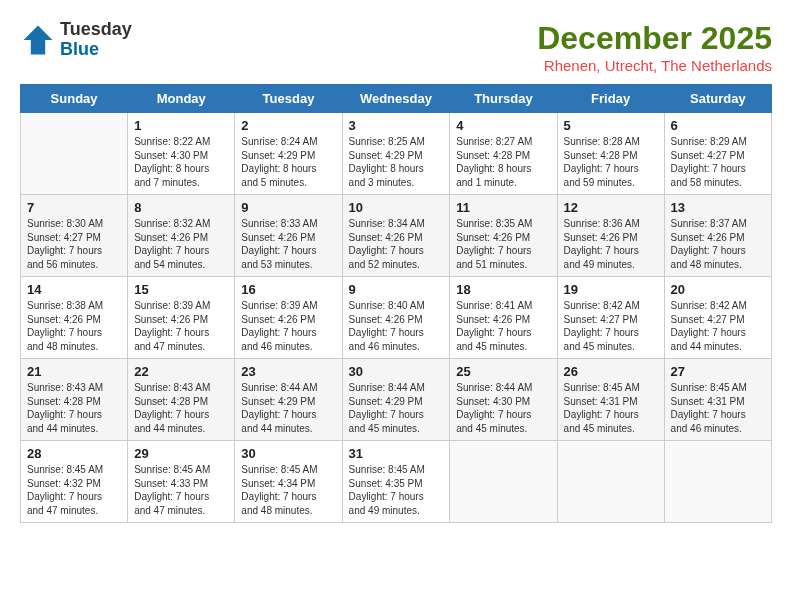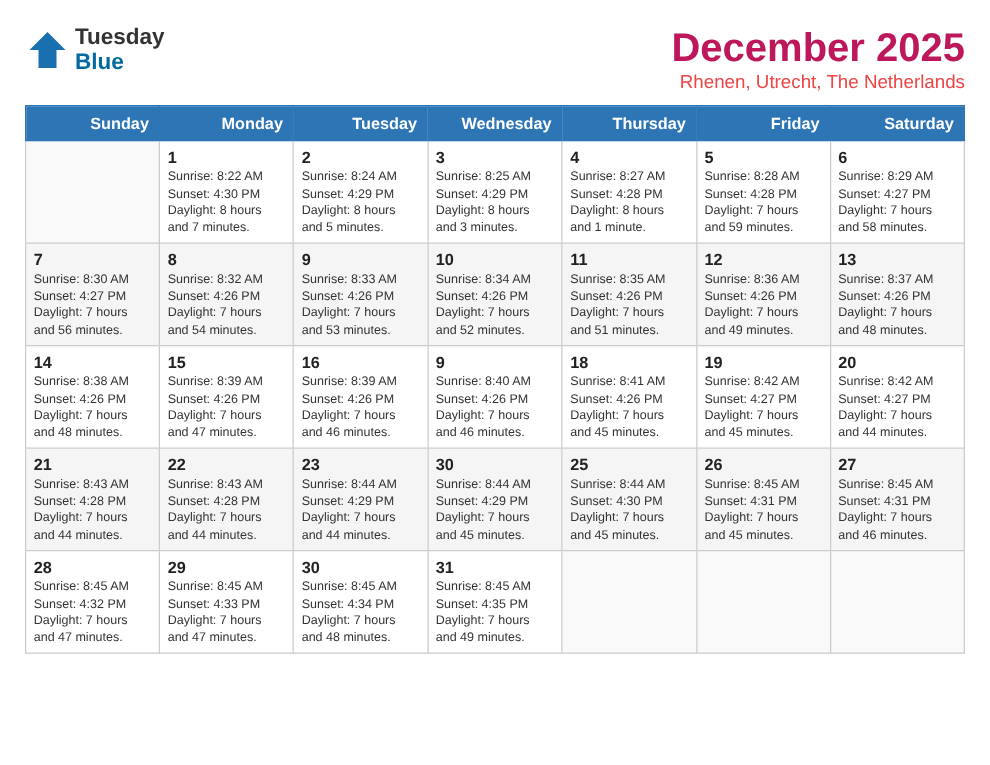--- a/index.html
+++ b/index.html
@@ -31,35 +31,35 @@
       width: 36px;
       height: 36px;
       margin-right: 4px;
     }
     .title-block {
       text-align: right;
     }
     .month-title {
       font-size: 32px;
       font-weight: bold;
-      color: #be185d;
+      color: #4d7c0f;
     }
     .subtitle {
       font-size: 15px;
       color: #ef4444;
     }
     table {
       width: 100%;
       border-collapse: collapse;
       border: 1px solid #ccc;
     }
     .day-header {
       background-color: #2e75b6;
       color: #fff;
-      text-align: right;
+      text-align: center;
       padding: 6px 8px;
       font-size: 13px;
       font-weight: bold;
       border: 1px solid #2e75b6;
     }
     td {
       vertical-align: top;
       padding: 5px 6px;
       border: 1px solid #ccc;
       width: 108px;

